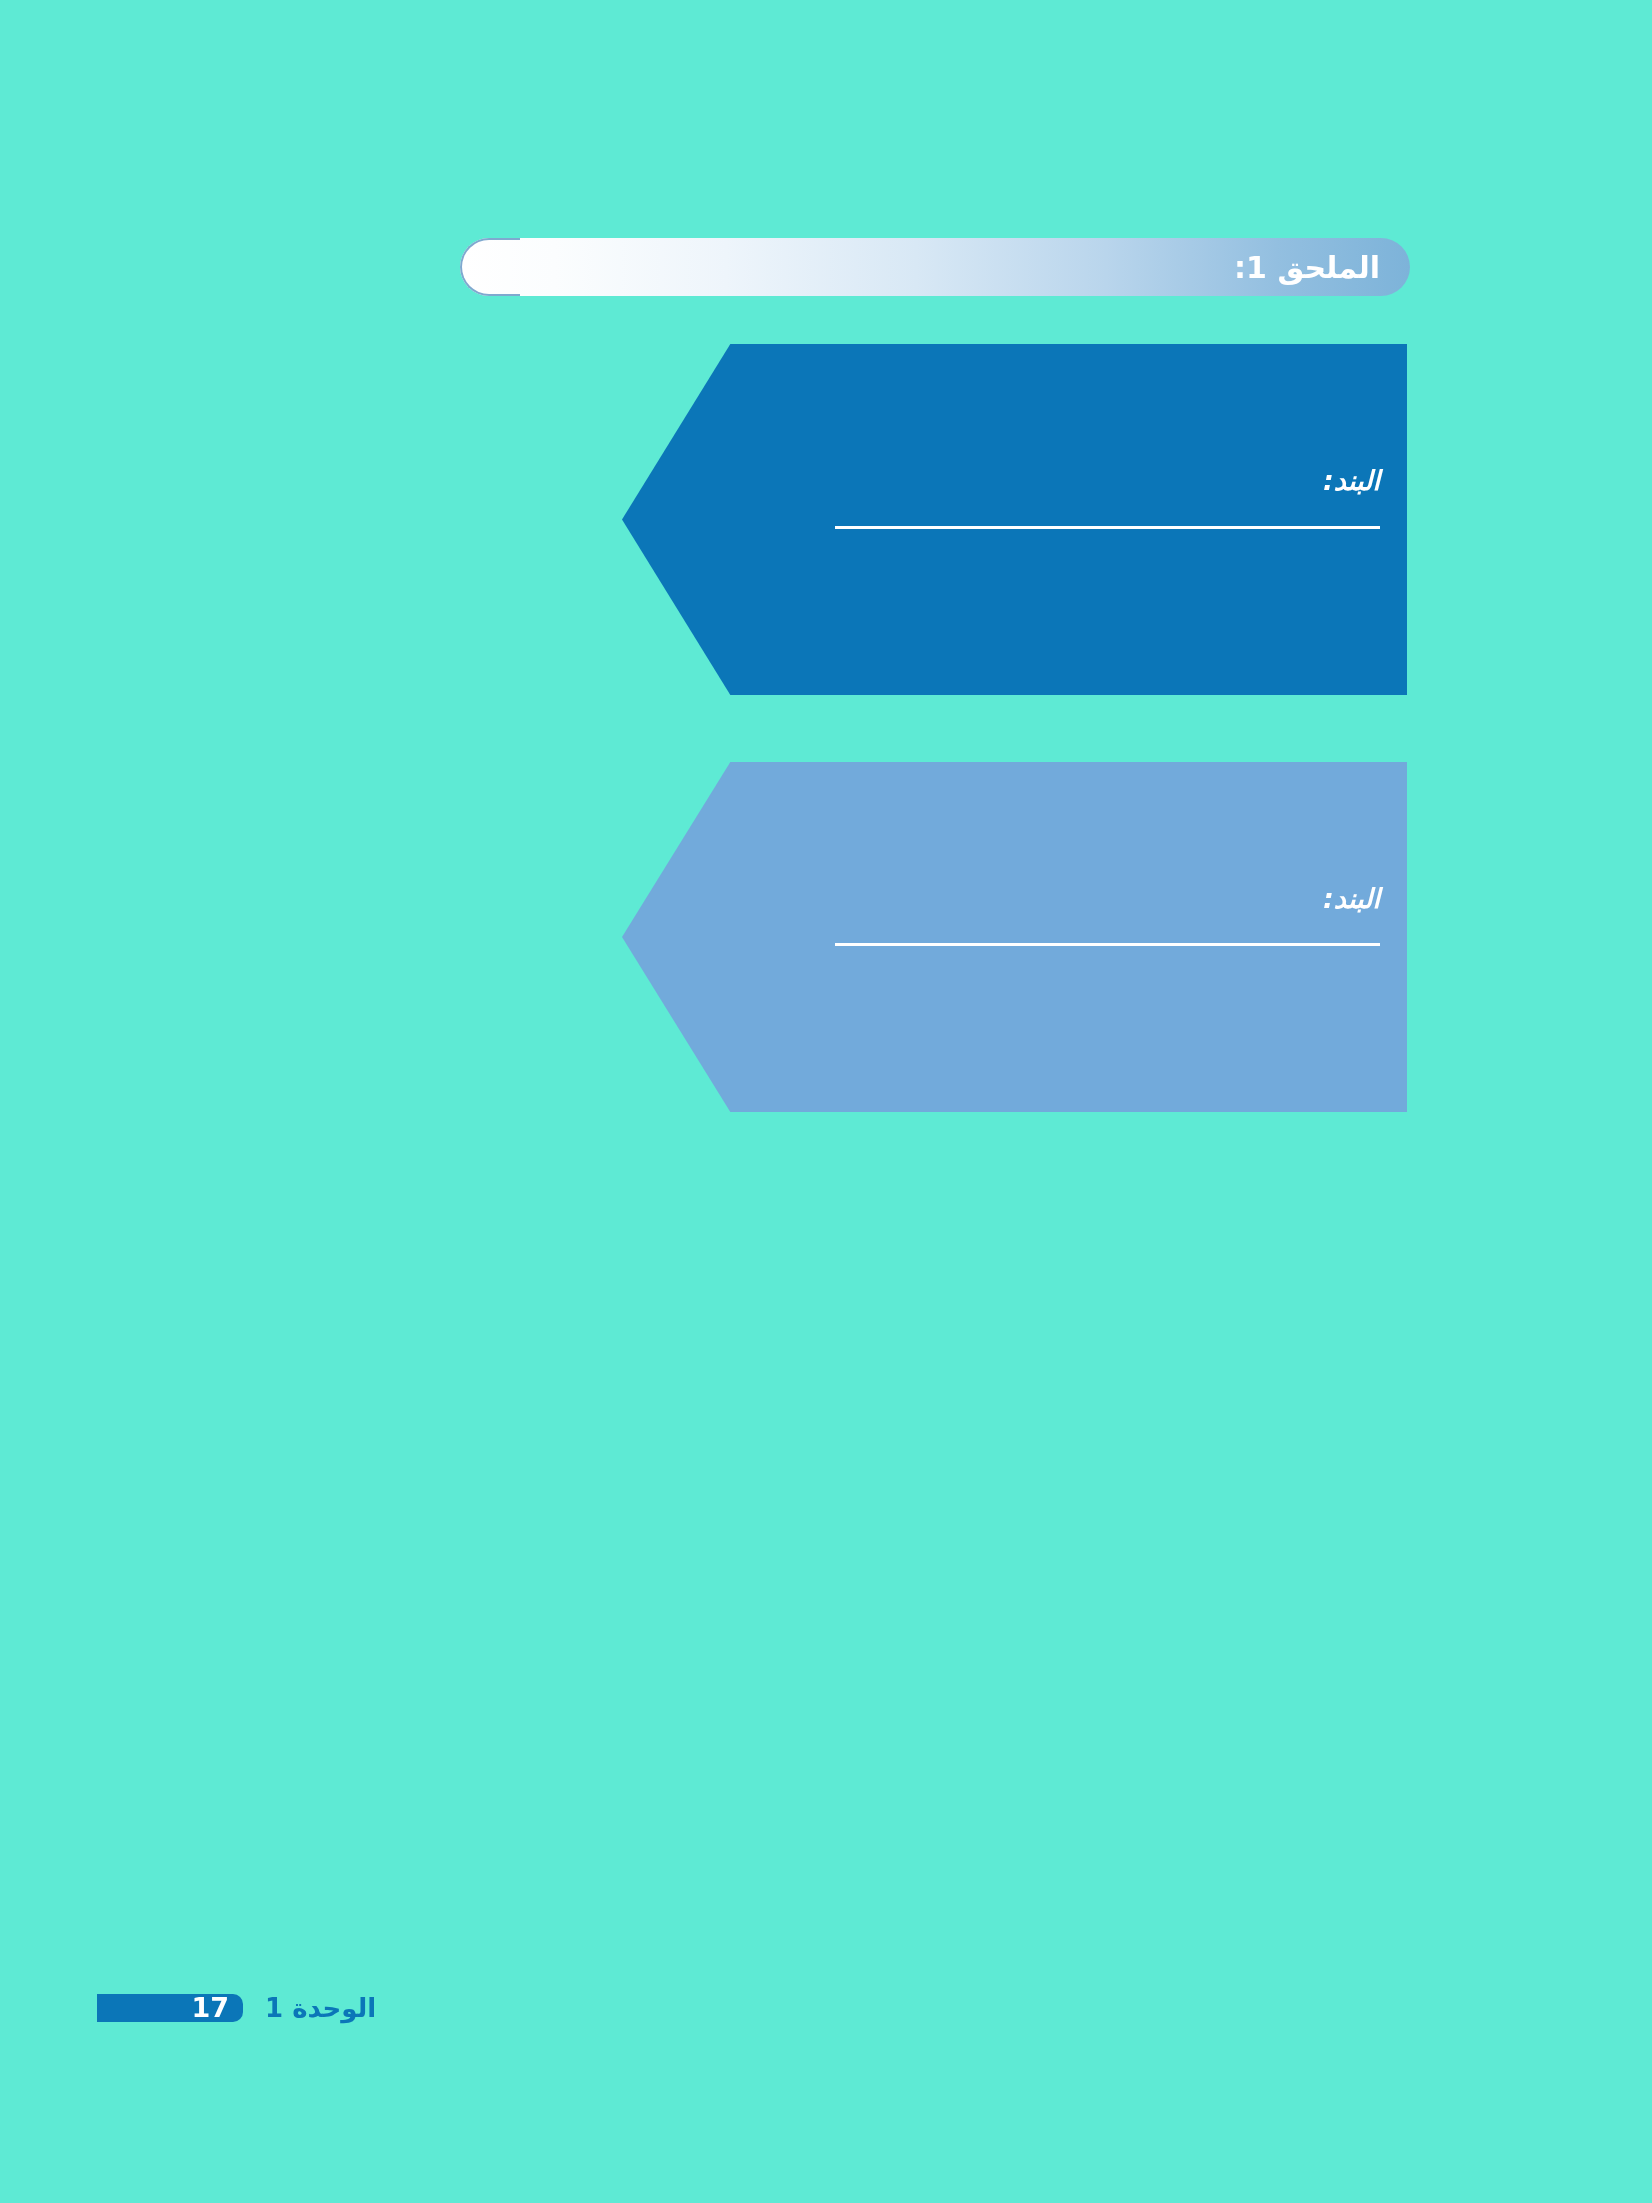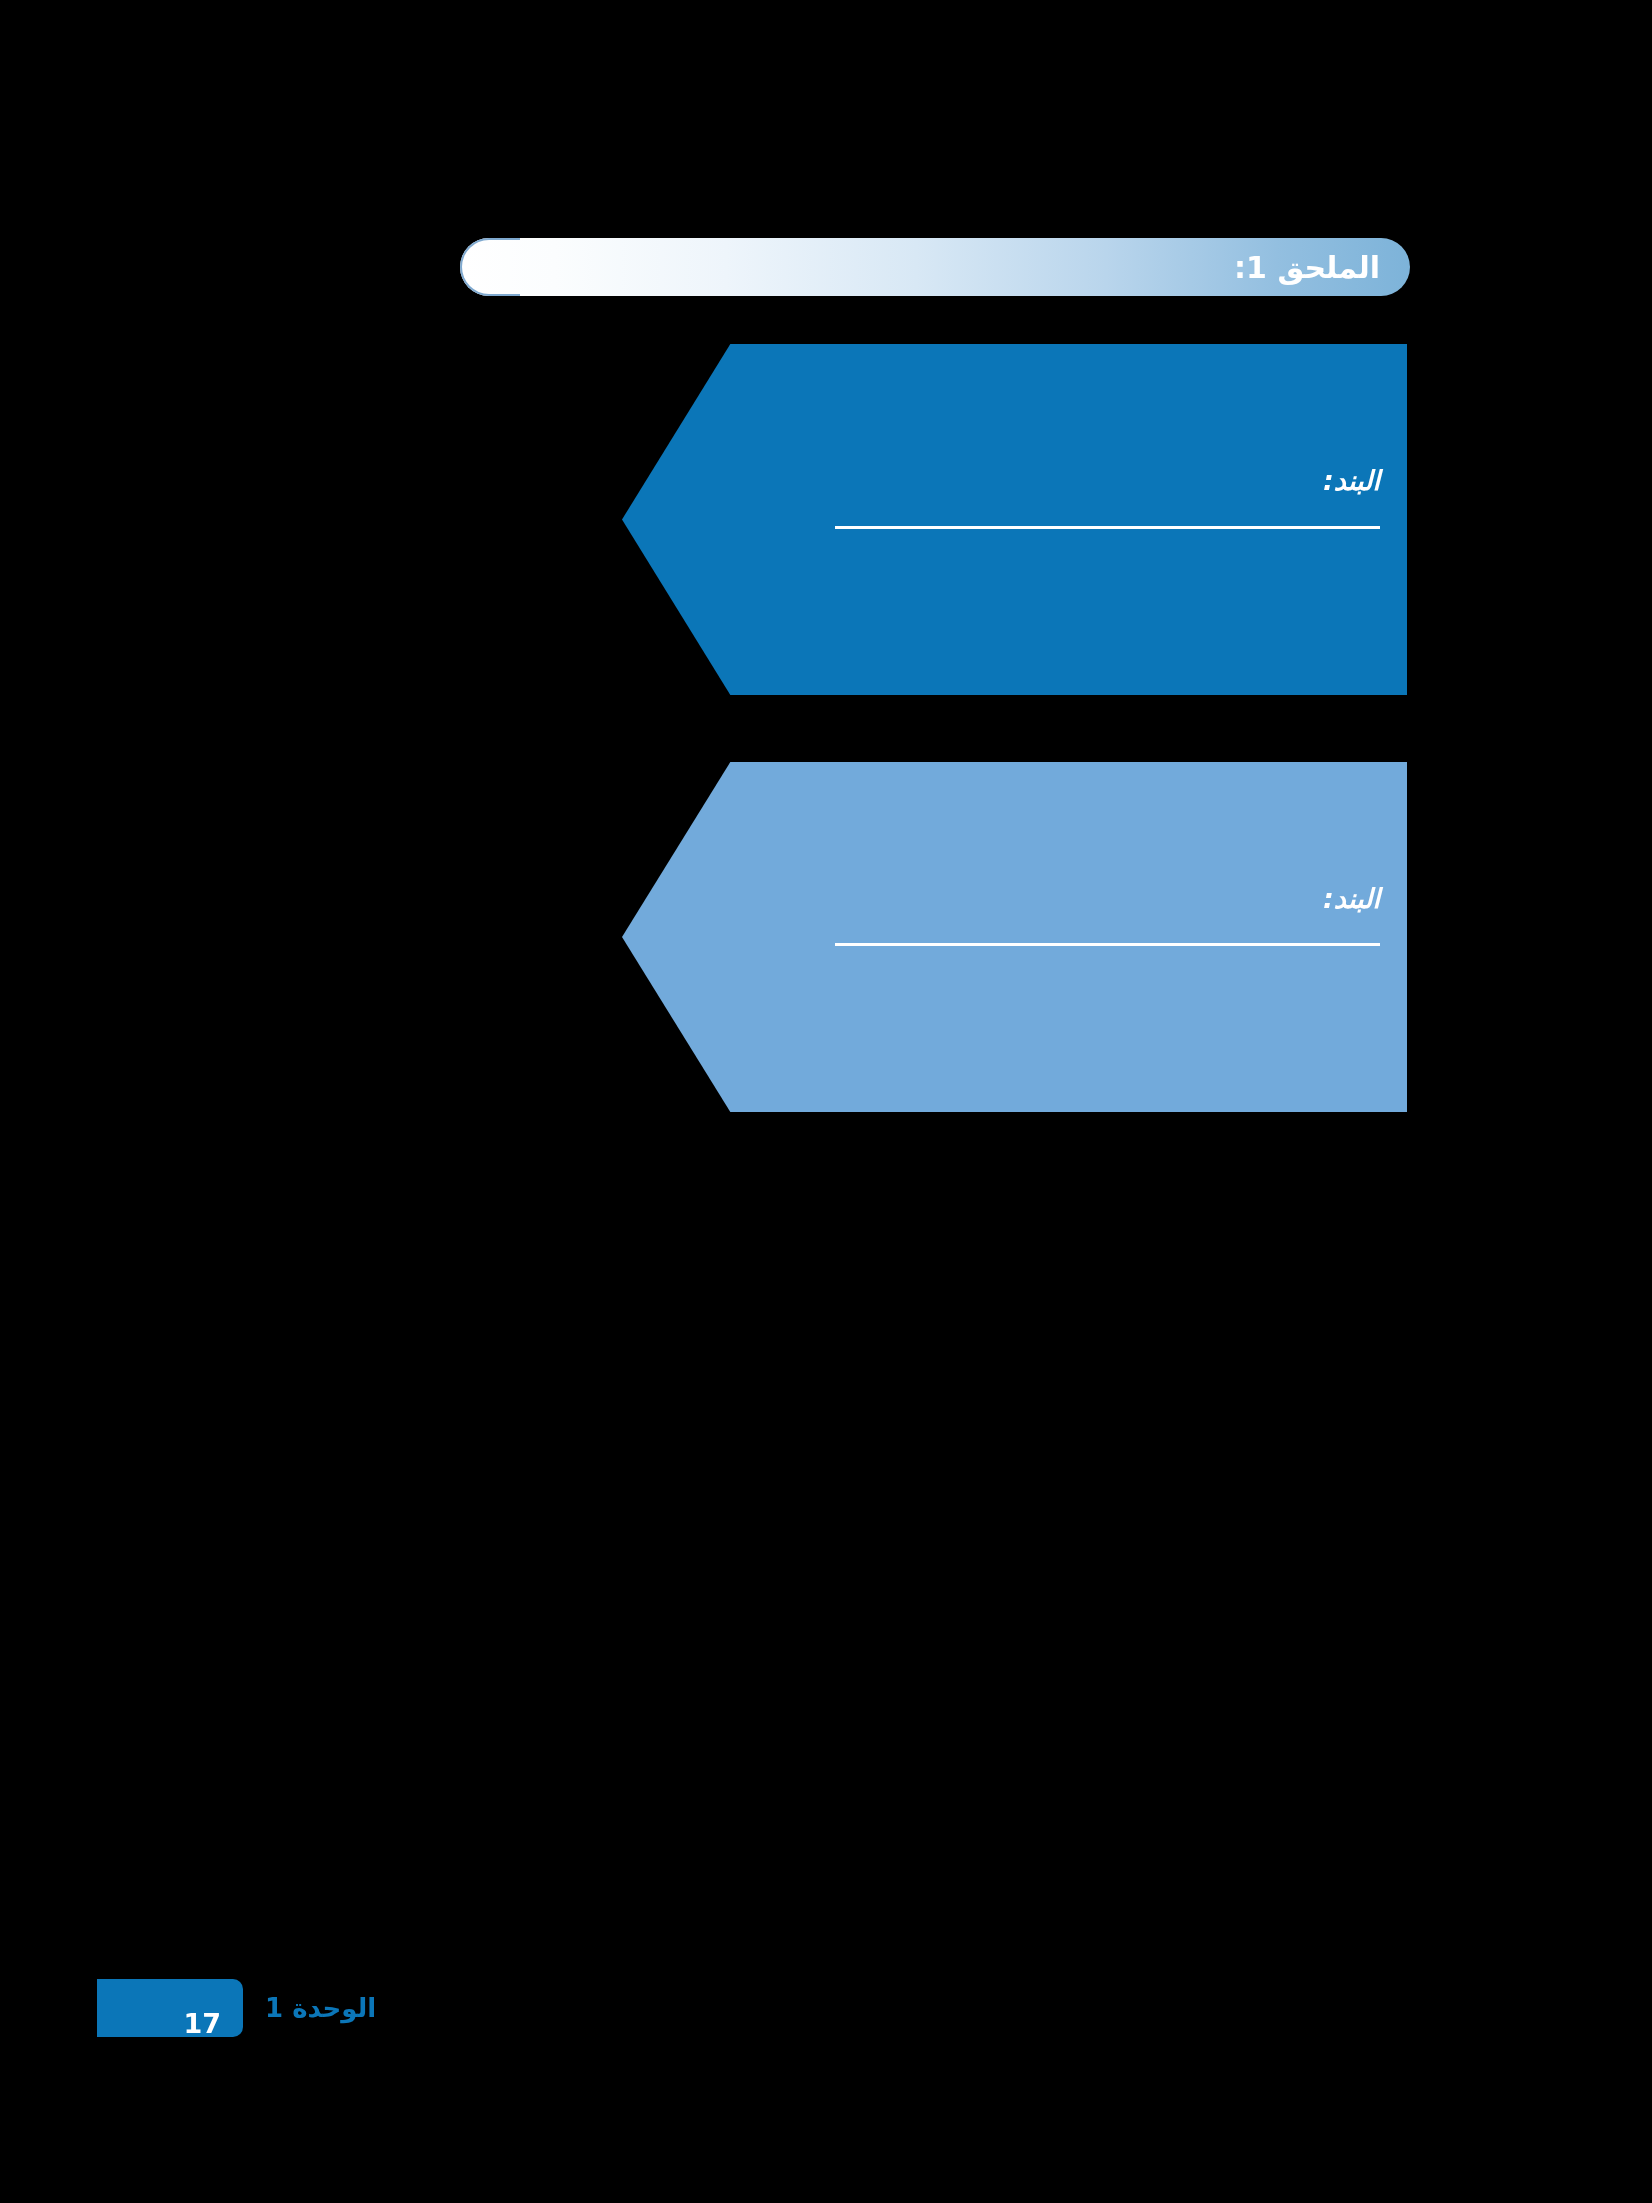--- a/index.html
+++ b/index.html
@@ -9,21 +9,21 @@
   }
 
   body {
     font-family: "DejaVu Sans", "Liberation Sans", sans-serif;
   }
 
   .page {
     position: relative;
     width: 1652px;
     height: 2203px;
-    background: #000000;
+    background: #5eead4;
     overflow: hidden;
   }
 
   
   .appendix-header {
     position: absolute;
     left: 460px;
     top: 238px;
     width: 950px;
     height: 58px;
@@ -152,28 +152,28 @@
     top: 1987px;
     height: 42px;
     display: flex;
     flex-direction: row;
     align-items: center;
     direction: ltr;
   }
 
   .page-number-badge {
     width: 146px;
-    height: 58px;
+    height: 28px;
     border-radius: 0 10px 10px 0;
     display: flex;
-    align-items: flex-end;
+    align-items: flex-start;
     justify-content: flex-end;
     box-sizing: border-box;
     padding-left: 0;
-    padding-right: 22px;
+    padding-right: 14px;
   }
 
   .page-number-text {
     color: #ffffff;
     font-size: 27px;
     font-weight: bold;
     line-height: 1;
   }
 
   .unit-label {

